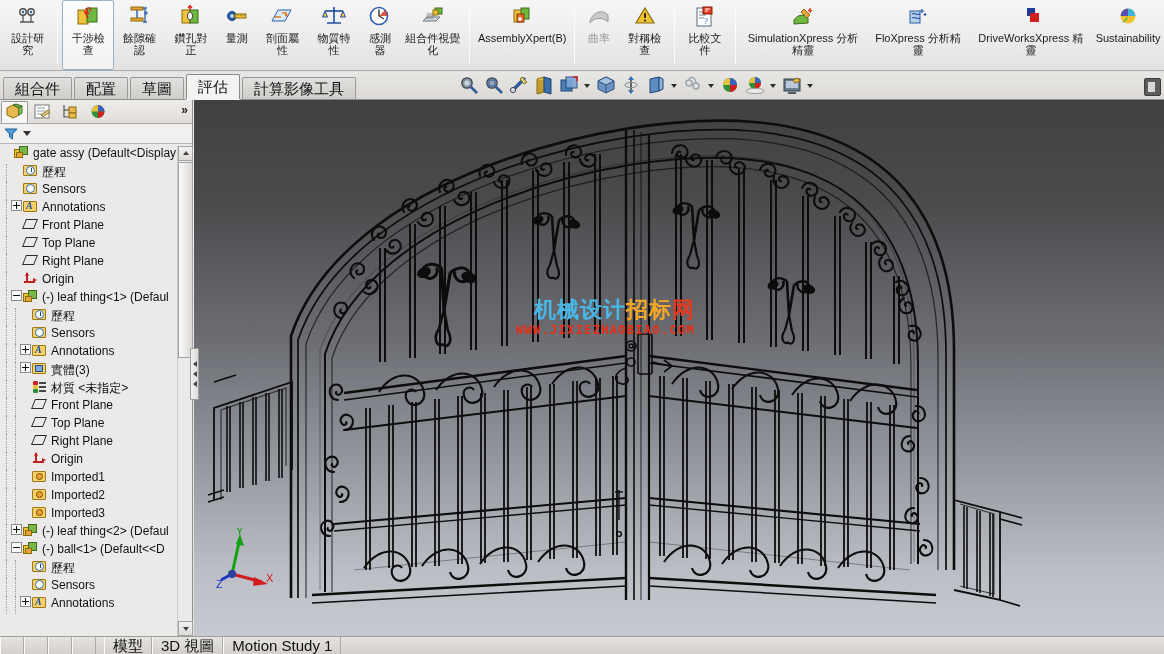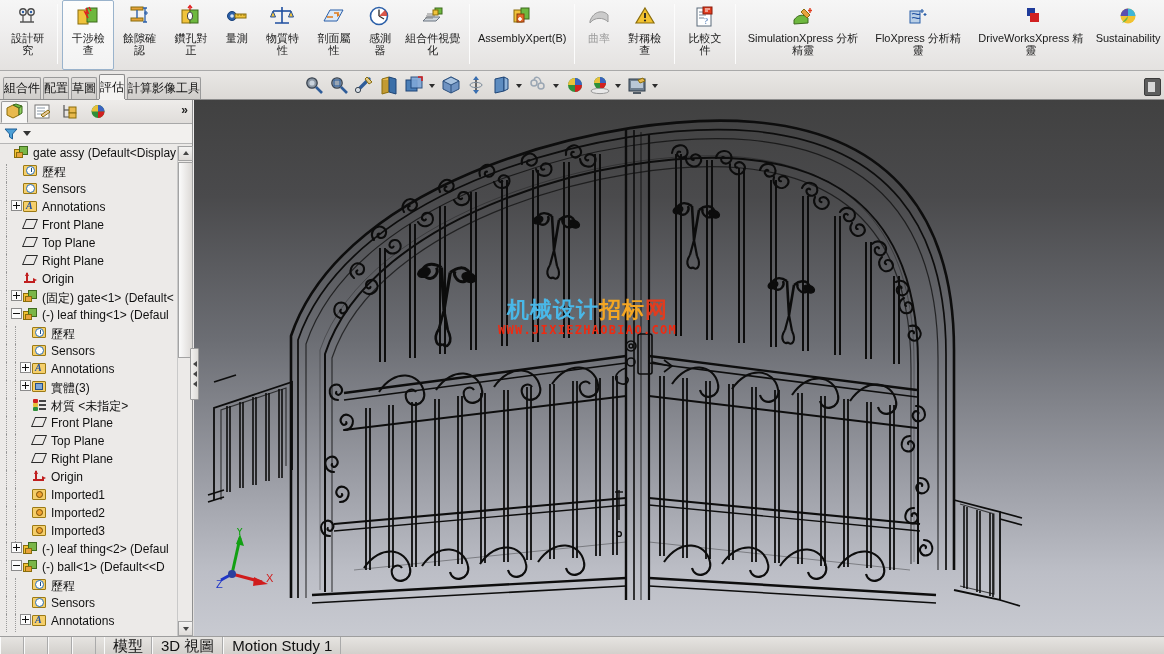--- a/index.html
+++ b/index.html
@@ -53,22 +53,22 @@
 
   
   #tabstrip {
     position: absolute; left:0; top:71px; width:1164px; height:29px;
     background: linear-gradient(180deg,#e9e7e5,#dcd9d6);
     border-bottom: 1px solid #8d8d8d;
     display:flex; align-items: flex-end;
   }
   .tab {
     height: 22px; line-height: 21px;
-    padding: 0 0;
-    font-size: 12px; color: #111;
+    padding: 0 11px;
+    font-size: 15px; color: #111;
     background: linear-gradient(180deg,#e2e0de,#cfcdca);
     border: 1px solid #9a9a9a; border-bottom: none;
     margin-right: 2px;
     border-radius: 2px 2px 0 0;
     cursor: default;
     position: relative;
   }
   .tab.active {
     background: #f4f3f1;
     height: 25px; line-height: 24px;
@@ -242,21 +242,21 @@
 
   
   #viewport {
     position:absolute; left:194px; top:100px; right:0; bottom:18px;
     background: linear-gradient(180deg,#414141 0%, #4a4a4c 18%, #6c6e74 45%, #9a9ca4 70%, #bcbec6 88%, #c8cad1 100%);
     overflow:hidden;
   }
   #gate-svg { position:absolute; left:0; top:0; width:100%; height:100%; }
   #watermark {
     position:absolute; left:286px; top:198px; width:215px;
-    text-align:center; pointer-events:none;
+    text-align:right; pointer-events:none;
   }
   #wm-cn {
     font-size:22px; font-weight:bold; letter-spacing:1px;
     font-family:"DejaVu Sans","Liberation Sans",sans-serif;
     line-height:24px;
   }
   #wm-cn .b{color:#49b8e8;} #wm-cn .o{color:#f5a623;} #wm-cn .r{color:#e03c1f;}
   #wm-url{
     font-size:12px; font-weight:bold; color:#ef2b12; letter-spacing:1.3px;
     font-family:"DejaVu Sans Mono","Liberation Mono",monospace; margin-top:1px;
@@ -345,38 +345,38 @@
           <rect x="11" y="10" width="11" height="4" fill="#f0c33c" stroke="#8a6d0b"></rect>
           <path d="M14 10 L14 12 M17 10 L17 12 M20 10 L20 12" stroke="#8a6d0b" stroke-width="0.9"></path>
         </svg>
       </div>
       <div class="lbl">量測</div>
     </div>
 
     <div class="rb-cmd">
       <div class="ic">
         <svg width="26" height="26" viewBox="0 0 26 26">
+          <path d="M3 17 L9 6 L22 6 L16 17 Z" fill="#ddeaf7" stroke="#2b5fa8"></path>
+          <path d="M6 13 L12 13 M13 9 L18 9" stroke="#e07b1a" stroke-width="1.5"></path>
+          <path d="M16 9 L19 11 L16 13" fill="#e07b1a"></path>
+        </svg>
+      </div>
+      <div class="lbl">剖面屬性</div>
+    </div>
+
+    <div class="rb-cmd">
+      <div class="ic">
+        <svg width="26" height="26" viewBox="0 0 26 26">
           <path d="M13 3 L13 19 M6 19 L20 19" stroke="#1f4fa0" stroke-width="1.6"></path>
           <path d="M4 7 L22 7" stroke="#1f4fa0" stroke-width="1.6"></path>
           <path d="M4 7 L1.5 13 L6.5 13 Z" fill="#f0c33c" stroke="#1f4fa0"></path>
           <path d="M22 7 L19.5 13 L24.5 13 Z" fill="#f0c33c" stroke="#1f4fa0"></path>
         </svg>
       </div>
       <div class="lbl">物質特性</div>
-    </div>
-
-    <div class="rb-cmd">
-      <div class="ic">
-        <svg width="26" height="26" viewBox="0 0 26 26">
-          <path d="M3 17 L9 6 L22 6 L16 17 Z" fill="#ddeaf7" stroke="#2b5fa8"></path>
-          <path d="M6 13 L12 13 M13 9 L18 9" stroke="#e07b1a" stroke-width="1.5"></path>
-          <path d="M16 9 L19 11 L16 13" fill="#e07b1a"></path>
-        </svg>
-      </div>
-      <div class="lbl">剖面屬性</div>
     </div>
 
     <div class="rb-cmd">
       <div class="ic">
         <svg width="26" height="26" viewBox="0 0 26 26">
           <circle cx="12" cy="12" r="8.5" fill="#fff" stroke="#2b5fa8" stroke-width="1.6"></circle>
           <path d="M12 12 L12 5.5" stroke="#333" stroke-width="1.4"></path>
           <path d="M12 12 L17 15" stroke="#333" stroke-width="1.2"></path>
           <path d="M18 6 a8.5 8.5 0 0 1 2.2 6 L12 12 Z" fill="#d43b2a" opacity="0.85"></path>
         </svg>
@@ -688,26 +688,20 @@
           <span class="tdot"></span>
           <span class="tw"></span>
           <span class="ticon"><span class="ic-plane"><i class="p"></i></span></span>
           <span class="tlabel">Right Plane</span>
         </div>
         <div class="trow">
           <span class="tdot"></span>
           <span class="tw"></span>
           <span class="ticon"><span class="ic-origin"><i class="ax" style="left:1px;top:9px;width:11px;height:1.6px;"></i><i class="ay" style="left:3px;top:1px;width:1.6px;height:10px;"></i><i style="position:absolute;left:10px;top:6px;width:0;height:0;border-top:2.5px solid transparent;border-bottom:2.5px solid transparent;border-left:4px solid #c01f1f;"></i><i style="position:absolute;left:1.5px;top:0px;width:0;height:0;border-left:2.5px solid transparent;border-right:2.5px solid transparent;border-bottom:4px solid #c01f1f;"></i></span></span>
           <span class="tlabel">Origin</span>
-        </div>
-        <div class="trow">
-          <span class="tdot"></span>
-          <span class="tw has plus"></span>
-          <span class="ticon"><span class="ic-assy"><i class="a"></i><i class="b"></i><i class="c"></i></span></span>
-          <span class="tlabel">(固定) gate&lt;1&gt; (Default&lt;</span>
         </div>
         <div class="trow">
           <span class="tdot"></span>
           <span class="tw has"></span>
           <span class="ticon"><span class="ic-assy"><i class="a"></i><i class="b"></i><i class="c"></i></span></span>
           <span class="tlabel">(-) leaf thing&lt;1&gt; (Defaul</span>
         </div>
         <div class="trow">
           <span class="tdot"></span>
           <span class="tdot"></span>

